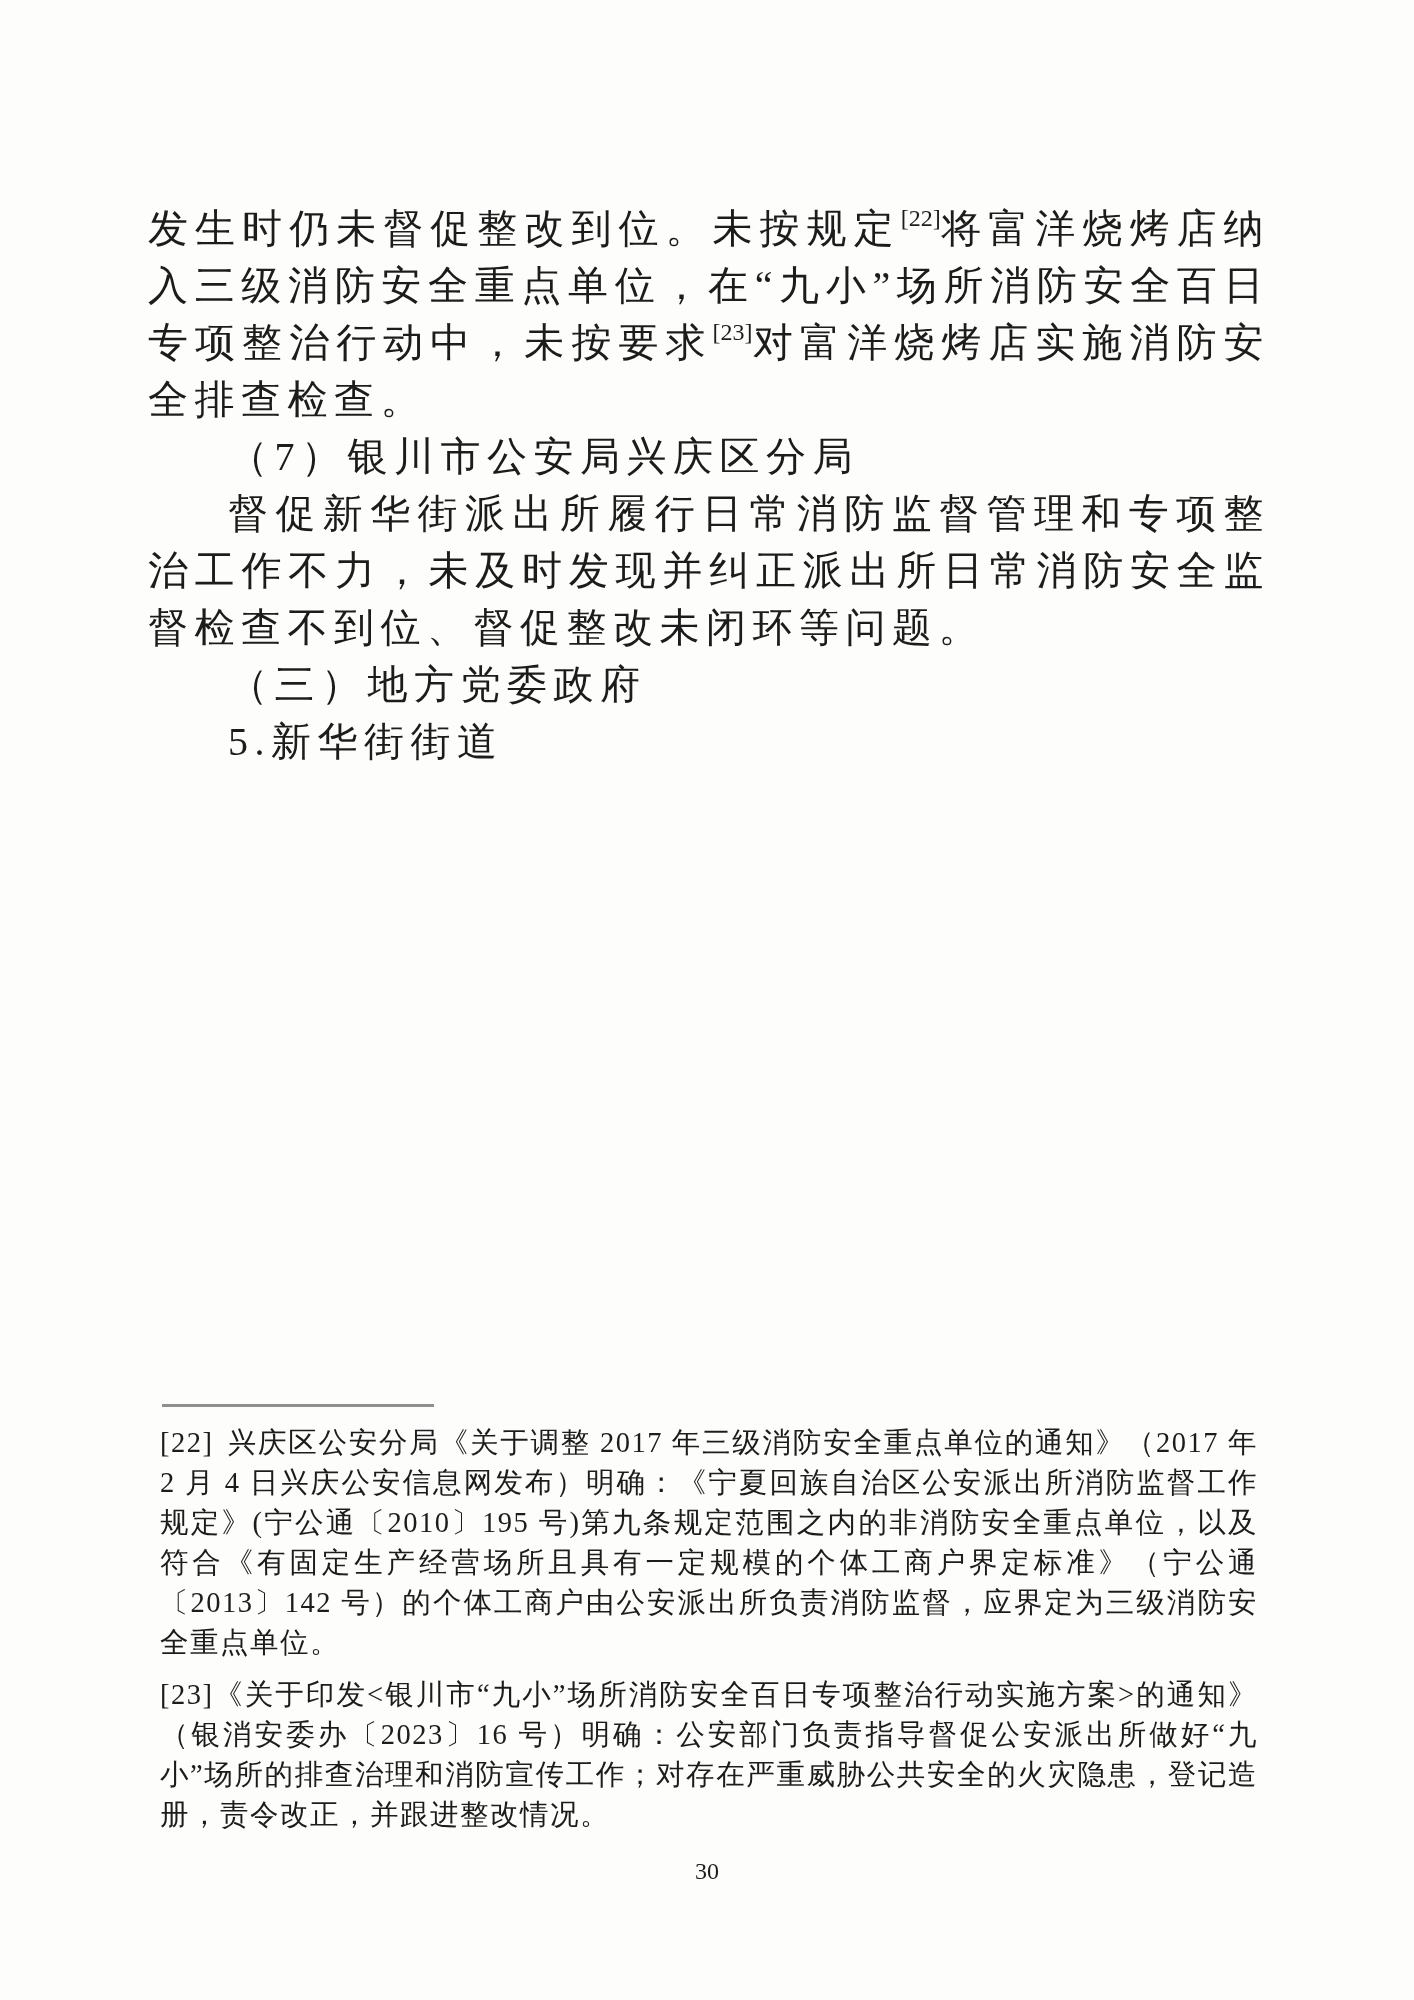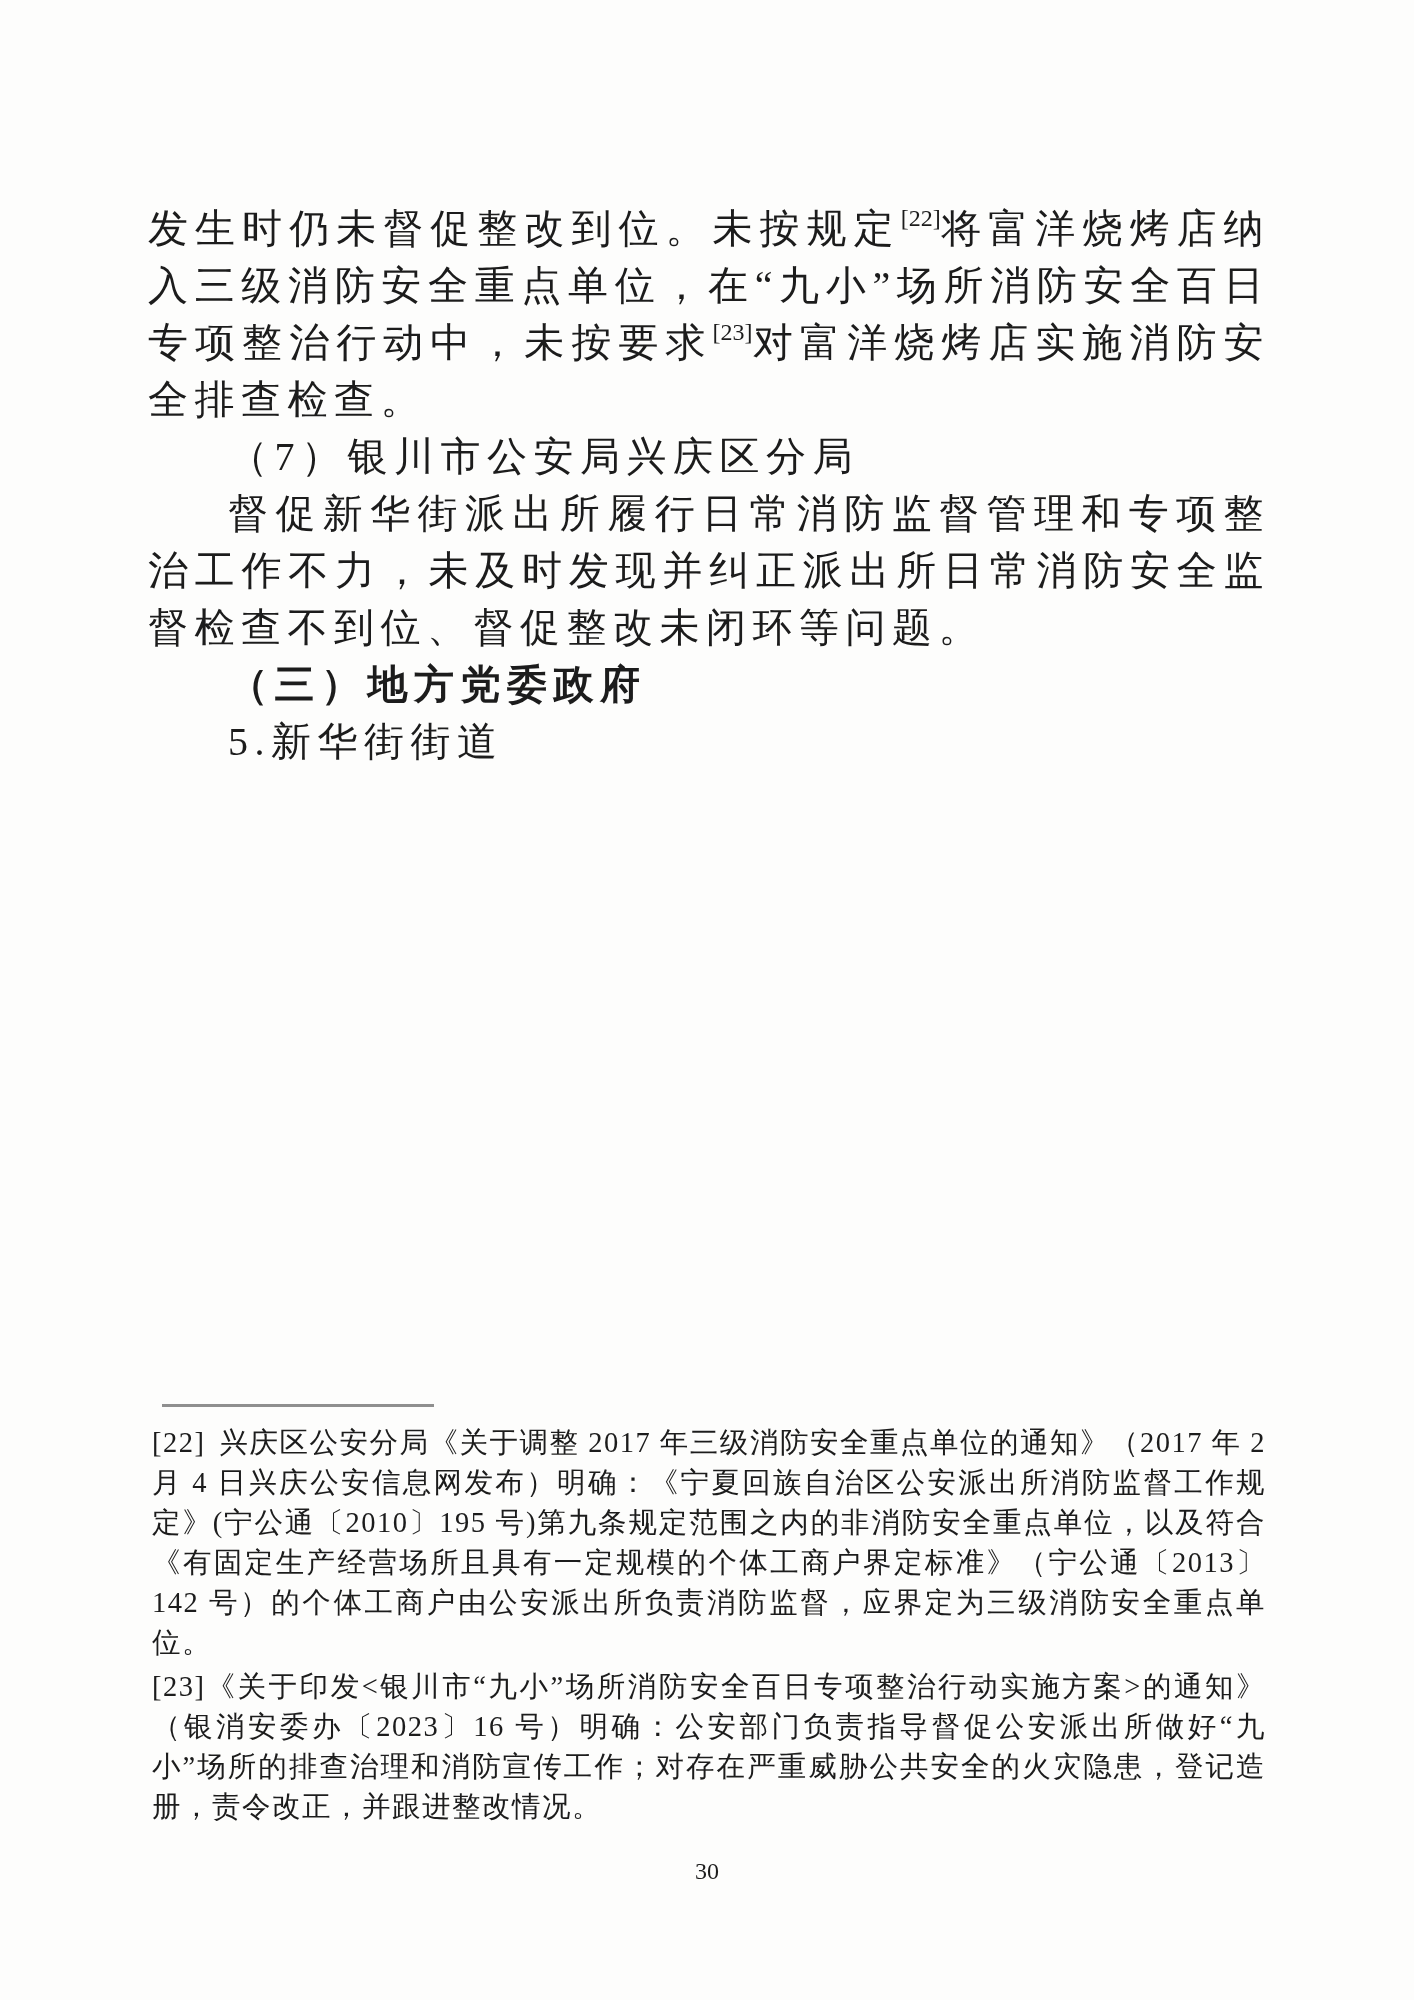--- a/index.html
+++ b/index.html
@@ -19,21 +19,21 @@
     top: 200px;
     width: 1122px;
     font-size: 40px;
     line-height: 57px;
     letter-spacing: 6.5px;
     text-align: justify;
     text-justify: inter-character;
   }
   .body-block p { margin: 0; }
   .indent { text-indent: 2em; }
-  .bold-heading { font-weight: bold; }
+  .bold-heading { font-weight: normal; }
   .fn-ref {
     font-size: 24px;
     letter-spacing: 0;
     position: relative;
     top: -16px;
     vertical-align: baseline;
     display: inline-block;
     line-height: 0;
   }
   .footnote-block {
@@ -47,21 +47,21 @@
     text-align: justify;
     text-justify: inter-character;
   }
   .footnote-sep {
     width: 272px;
     height: 0;
     border: none;
     border-top: 3px solid #8f8f8f;
     margin: 0 0 16px 14px;
   }
-  .footnote-block p { margin: 4px; }
+  .footnote-block p { margin: 12px; }
   .fn-marker-gap { margin-right: 14px; }
   .page-number {
     position: absolute;
     top: 1858px;
     left: 0;
     width: 100%;
     text-align: center;
     font-size: 24px;
     letter-spacing: 0;
   }

